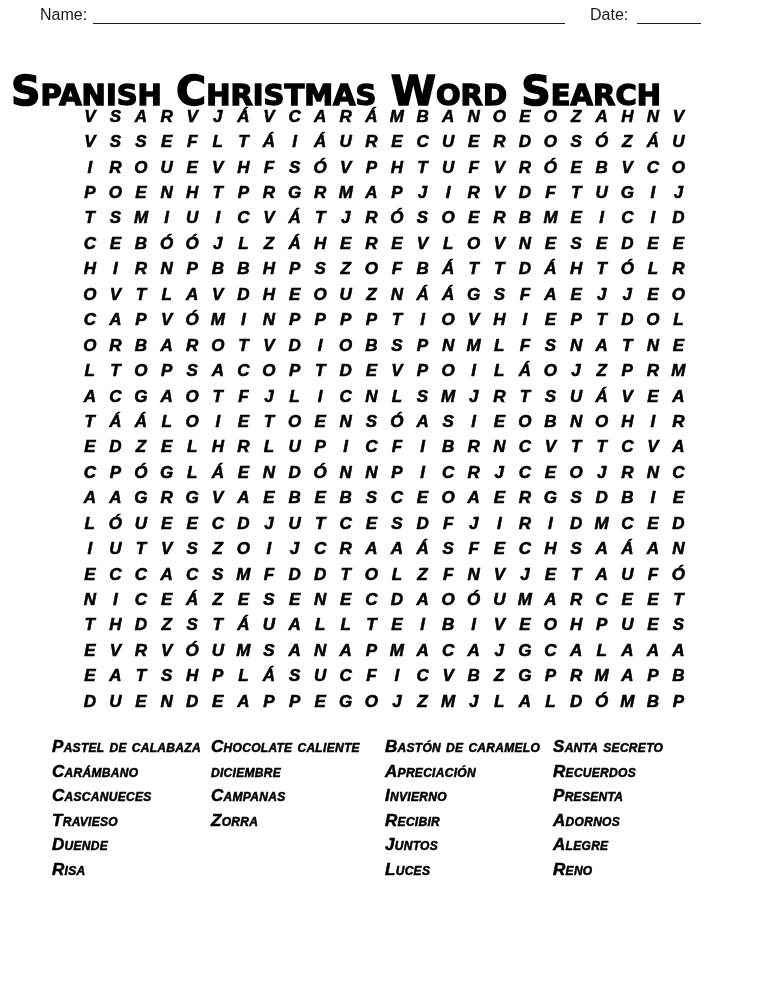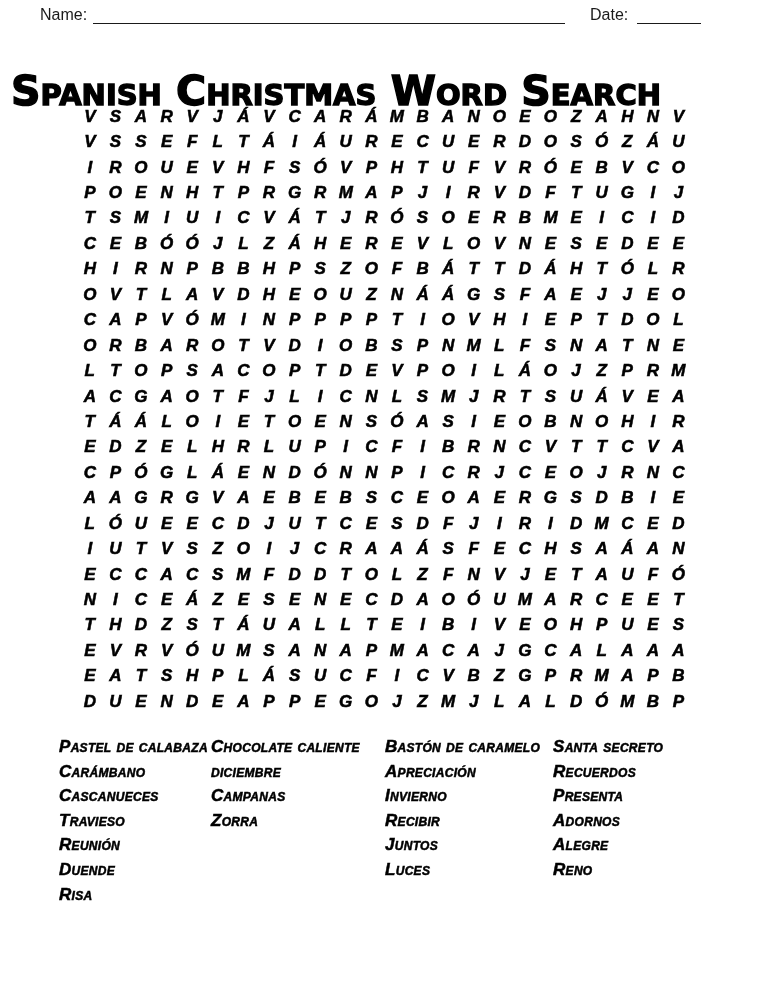--- a/index.html
+++ b/index.html
@@ -63,21 +63,21 @@
     color: #000;
     user-select: none;
   }
 
   
   .word-list {
     position: absolute;
     left: 0; top: 735px; width: 768px;
   }
   .word-col { position: absolute; top: 0; }
-  #word-col-0 { left: 59px; }
+  #word-col-0 { left: 52px; }
   #word-col-1 { left: 211px; }
   #word-col-2 { left: 385px; }
   #word-col-3 { left: 553px; }
   .word-item {
     height: 24.6px;
     line-height: 24.6px;
     font-family: "Liberation Sans", sans-serif;
     font-style: italic;
     font-weight: 700;
     font-variant: small-caps;
@@ -678,21 +678,20 @@
     <span class="grid-cell">B</span>
     <span class="grid-cell">P</span>
   </div>
 
 <div class="word-list" id="word-list">
   <div class="word-col" id="word-col-0">
       <div class="word-item">Pastel de calabaza</div>
       <div class="word-item">Carámbano</div>
       <div class="word-item">Cascanueces</div>
       <div class="word-item">Travieso</div>
-      <div class="word-item">Reunión</div>
       <div class="word-item">Duende</div>
       <div class="word-item">Risa</div>
     </div>
   <div class="word-col" id="word-col-1">
       <div class="word-item">Chocolate caliente</div>
       <div class="word-item">diciembre</div>
       <div class="word-item">Campanas</div>
       <div class="word-item">Zorra</div>
     </div>
   <div class="word-col" id="word-col-2">

